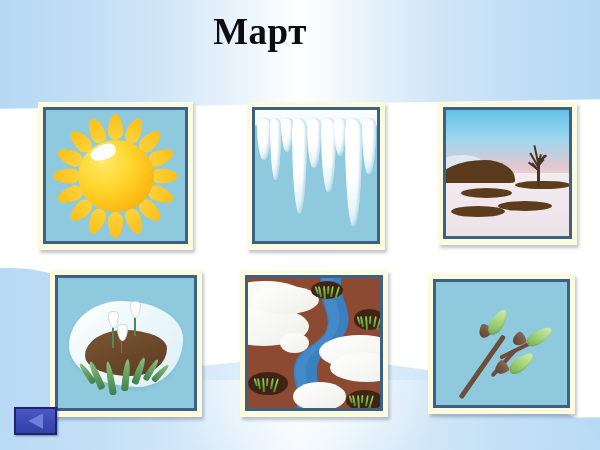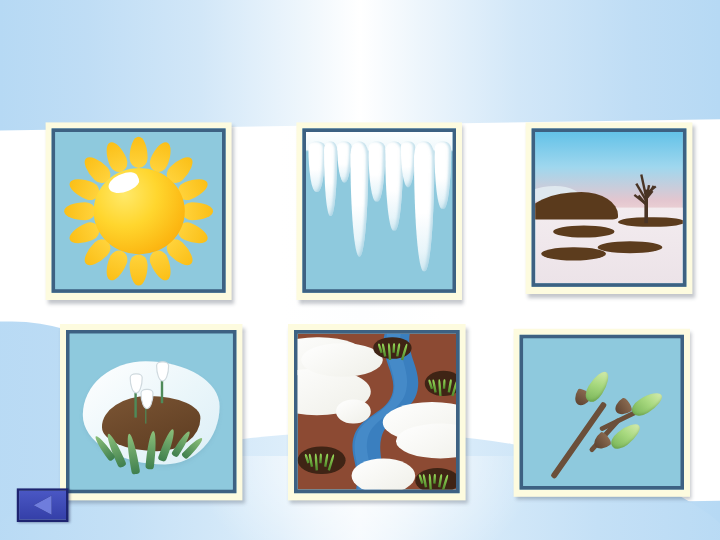--- a/index.html
+++ b/index.html
@@ -208,20 +208,21 @@
 </head>
 <body>
 
 <div class="slide">
 
   <div class="band"></div>
   <div class="band-tail"></div>
   <div class="band-bottom"></div>
   <div class="band-bottom-glow"></div>
 
+  <div class="title">Март</div>
 
   <div class="frame" id="f-sun">
     <div class="inner">
       <div class="art">
         <div class="sun-bg"></div>
         <div id="sun-rays">
             <div class="ray" style="transform: rotate(0deg) translateY(-49px);"></div>
             <div class="ray" style="transform: rotate(22.5deg) translateY(-49px);"></div>
             <div class="ray" style="transform: rotate(45deg) translateY(-49px);"></div>
             <div class="ray" style="transform: rotate(67.5deg) translateY(-49px);"></div>

